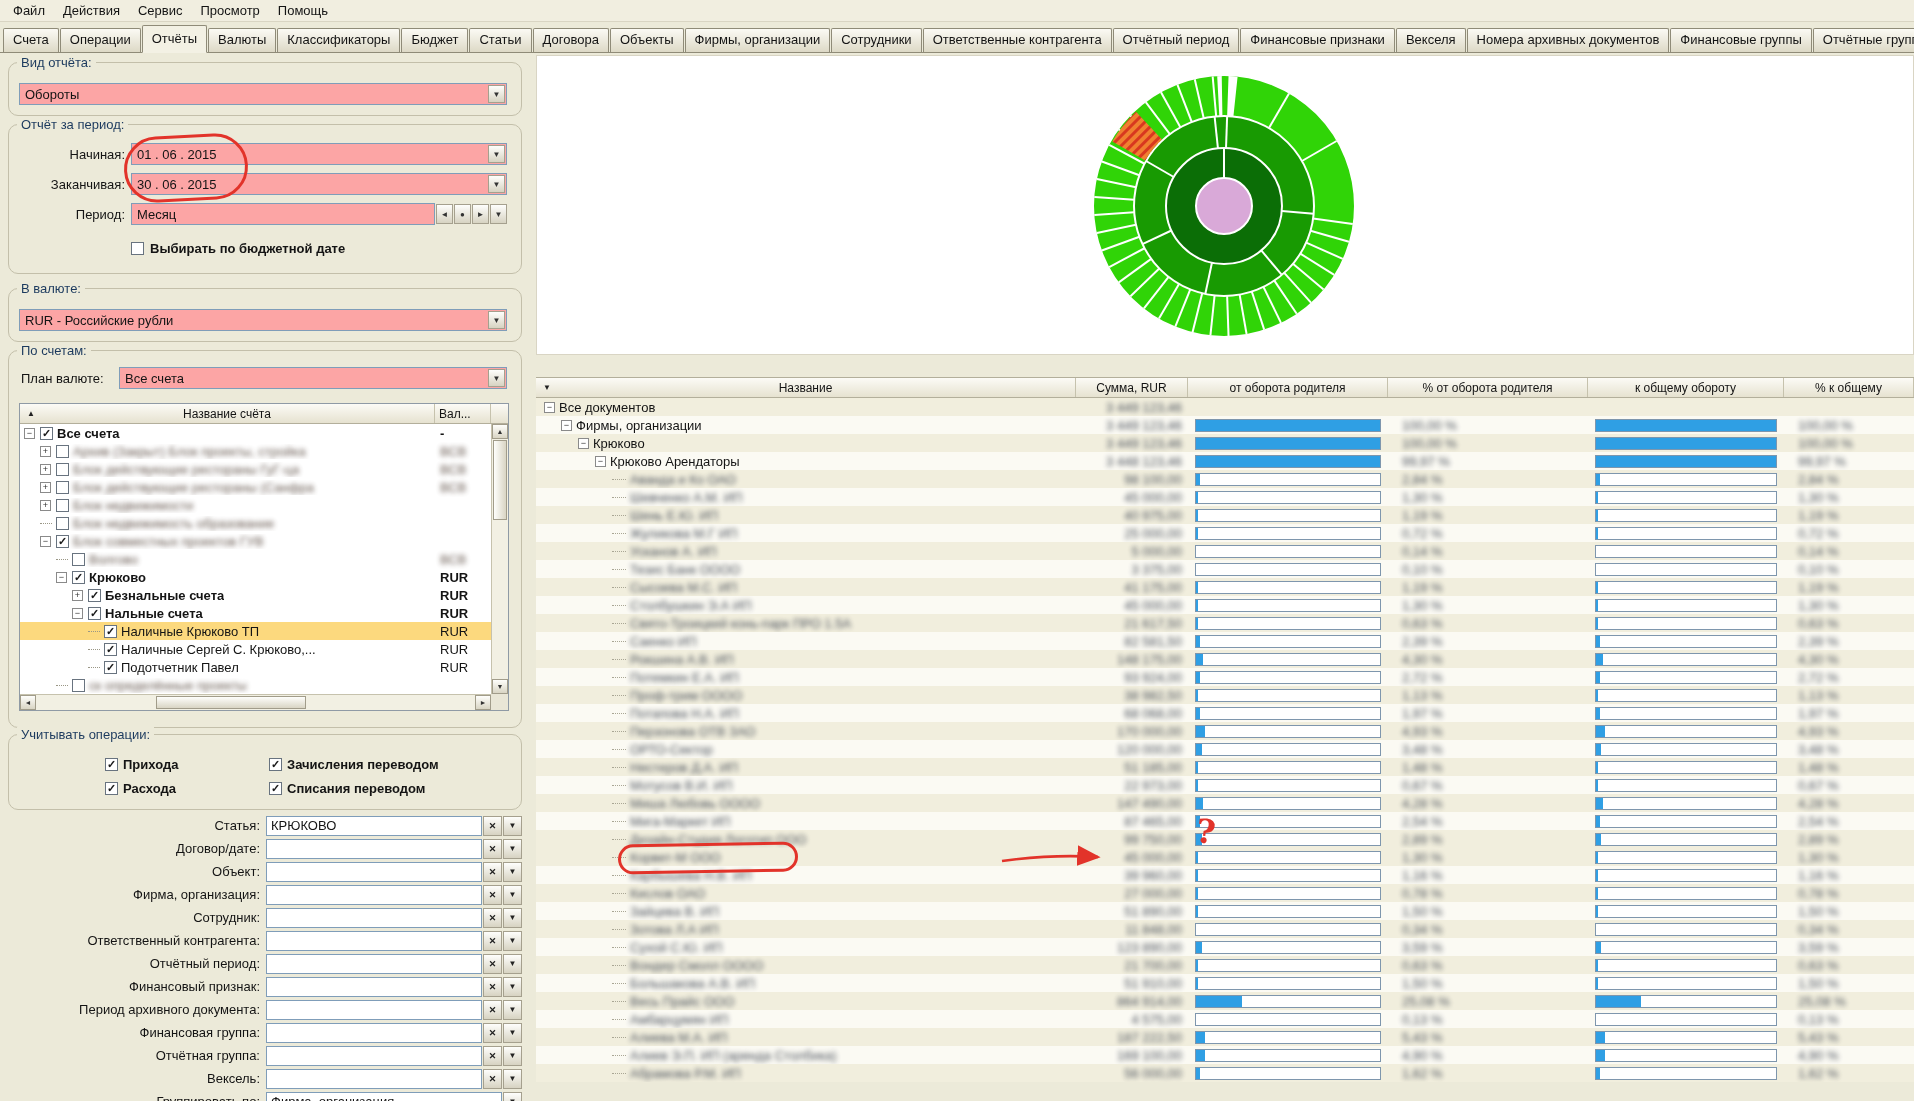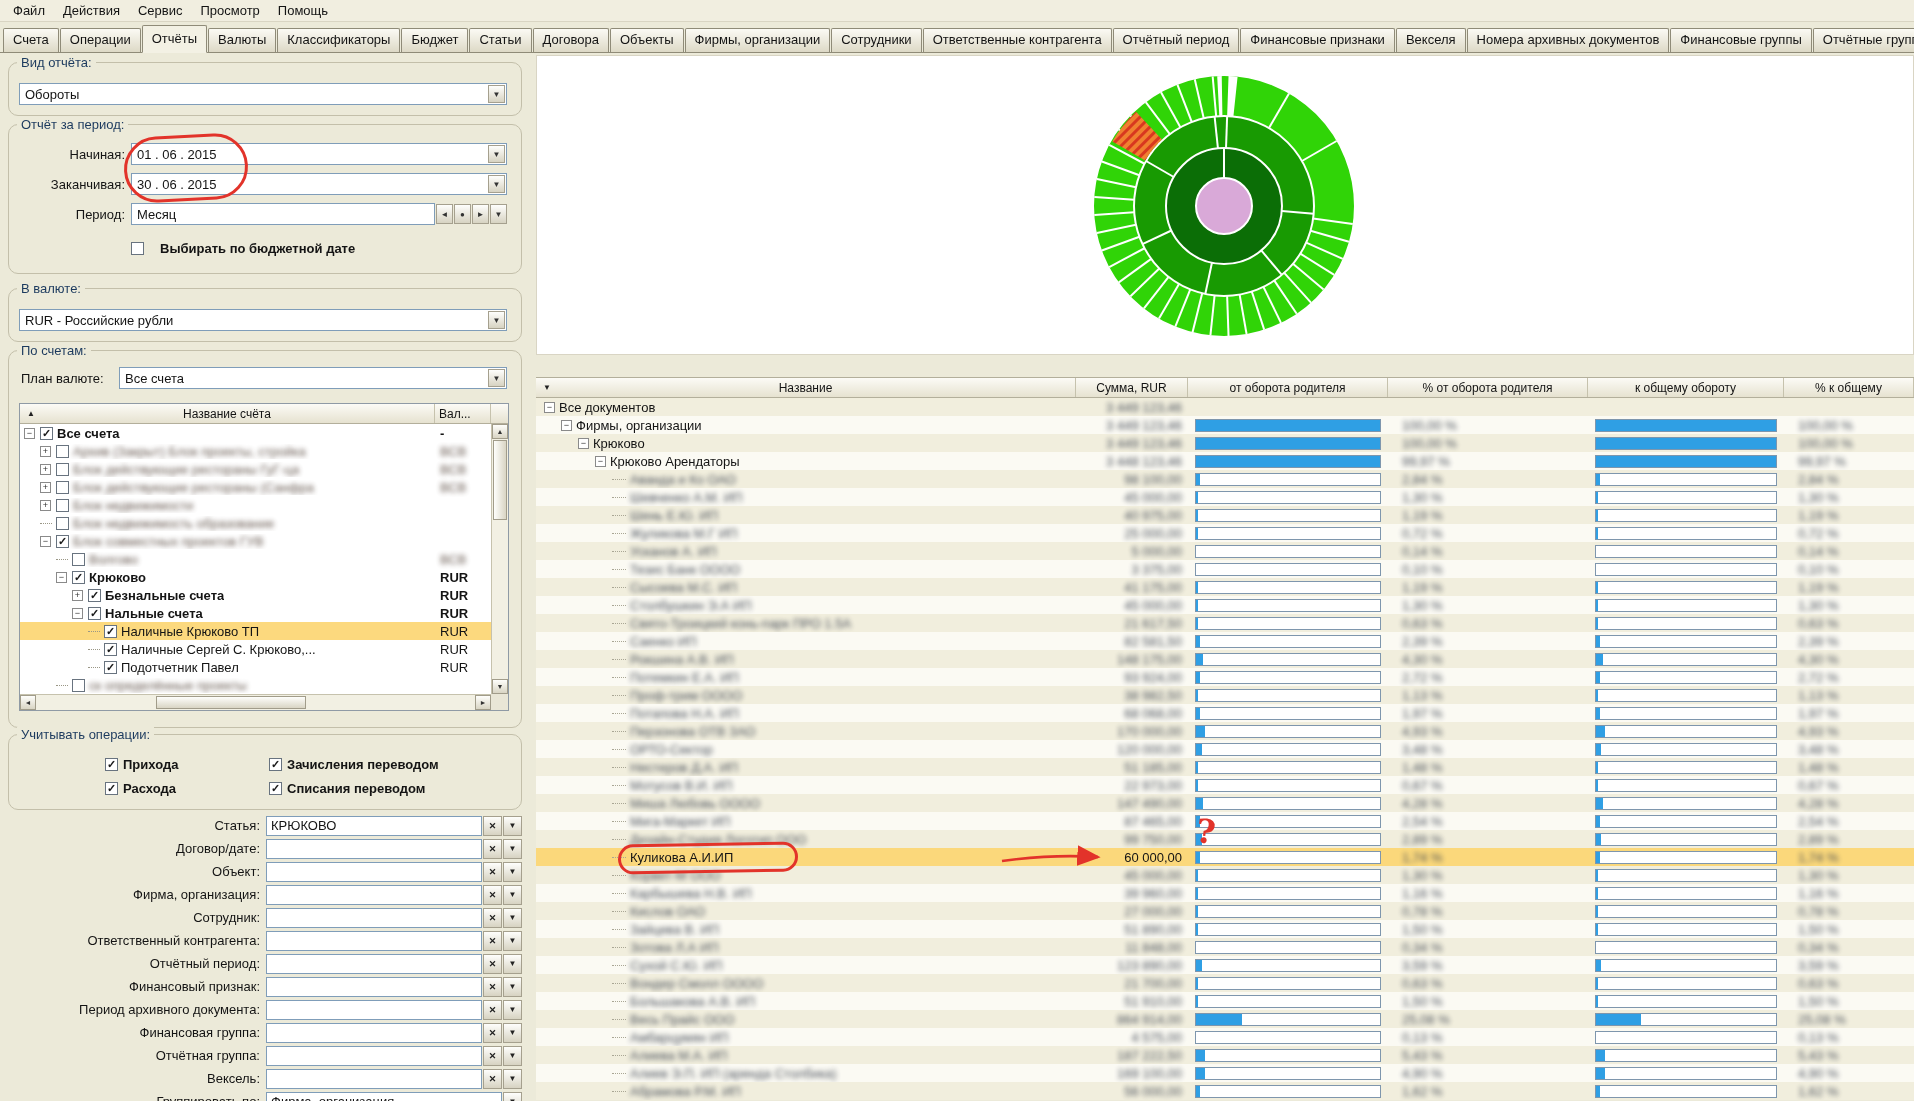--- a/index.html
+++ b/index.html
@@ -12,21 +12,21 @@
   .tab-bar{position:absolute;left:0;top:22px;right:0;height:31px;display:flex;align-items:flex-end;padding-left:3px;border-bottom:1px solid #8f8b78;background:#ecead9}
   .tab{height:24px;line-height:22px;padding:0 9px;border:1px solid #8f8b78;border-bottom:none;background:linear-gradient(#fbfaf4,#ddd9c6);margin-right:1px;border-radius:2px 2px 0 0;white-space:nowrap}
   .tab.active{height:28px;line-height:26px;background:#f3f1e4;margin-bottom:-1px;border-bottom:1px solid #f3f1e4;z-index:2}
 
   
   .left-panel{position:absolute;left:8px;top:53px;width:524px;bottom:0;overflow:hidden}
   .group{position:absolute;left:0;right:10px;border:1px solid #c3bfaa;border-radius:10px}
   .glabel{position:absolute;top:-8px;left:8px;background:#ecead9;padding:0 4px;color:#1c3a5e}
   .prow{position:absolute;left:10px;right:14px;height:22px;display:flex;align-items:center}
   .plabel{width:112px;text-align:right;padding-right:6px;white-space:nowrap;flex:none}
-  .pinput{flex:1;height:22px;background:#ffffff;border:1px solid #7f9db9;display:flex;align-items:center;padding:0 20px 0 5px;position:relative;overflow:hidden;white-space:nowrap}
+  .pinput{flex:1;height:22px;background:#fca5a5;border:1px solid #7f9db9;display:flex;align-items:center;padding:0 20px 0 5px;position:relative;overflow:hidden;white-space:nowrap}
   .ddbtn{position:absolute;right:1px;top:1px;bottom:1px;width:17px;background:linear-gradient(#fefefc,#d7d3c2);border:1px solid #a5a08e;color:#333;font-size:8px;display:flex;align-items:center;justify-content:center}
   .spin{width:17px;height:20px;margin-left:1px;flex:none;background:linear-gradient(#fefefc,#d7d3c2);border:1px solid #a5a08e;color:#333;font-size:8px;display:flex;align-items:center;justify-content:center}
   .cbx{width:13px;height:13px;flex:none;background:#fff;border:1px solid #68737f;display:inline-flex;align-items:center;justify-content:center;font-size:11px;font-weight:bold;color:#1a1a1a;line-height:1}
   .b{font-weight:bold}
   .blur{filter:blur(2.4px);opacity:.9;color:#56463c}
 
   
   .tree{position:absolute;left:10px;right:12px;top:52px;height:308px;border:1px solid #8f9aa5;background:#fff}
   .tree-head{display:flex;height:20px;background:linear-gradient(#fcfbf6,#e6e2d0);border-bottom:1px solid #b3af9b;font-size:12px}
   .th-name{flex:1;display:flex;align-items:center;justify-content:center;border-right:1px solid #c6c2ad;position:relative}
@@ -166,21 +166,21 @@
       <div class="pinput" style="padding-right:5px">
         <span>Месяц</span>
       </div>
       <span class="spin">◄</span>
       <span class="spin">●</span>
       <span class="spin">►</span>
       <span class="spin">▼</span>
     </div>
     <div class="prow" style="top:112px;left:122px">
       <span class="cbx"></span>
-      <span style="margin-left:16px" class="b">Выбирать по бюджетной дате</span>
+      <span style="margin-left:6px" class="b">Выбирать по бюджетной дате</span>
     </div>
   </div>
 
   <div class="group" style="top:235px;height:54px">
     <span class="glabel">В валюте:</span>
     <div class="prow" style="top:20px">
       <div class="pinput">
         <span>RUR - Российские рубли</span>
         <span class="ddbtn">▼</span>
       </div>
@@ -1170,45 +1170,20 @@
           </div>
           <div class="rc c-bar2">
             <div class="track">
               <div class="fill" style="width: 3%;"></div>
             </div>
           </div>
           <div class="rc c-pct2">
             <span class="blur">2,89 %</span>
           </div>
         </div>
-        <div class="rrow hl">
-          <div class="rc c-name" style="padding-left: 76px;">
-            <span class="leafline"></span>
-            <span class="nm">Куликова А.И.ИП</span>
-          </div>
-          <div class="rc c-sum">
-            <span>60 000,00</span>
-          </div>
-          <div class="rc c-bar">
-            <div class="track">
-              <div class="fill" style="width: 2%;"></div>
-            </div>
-          </div>
-          <div class="rc c-pct">
-            <span class="blur">1,74 %</span>
-          </div>
-          <div class="rc c-bar2">
-            <div class="track">
-              <div class="fill" style="width: 2%;"></div>
-            </div>
-          </div>
-          <div class="rc c-pct2">
-            <span class="blur">1,74 %</span>
-          </div>
-        </div>
         <div class="rrow even">
           <div class="rc c-name" style="padding-left: 76px;">
             <span class="leafline"></span>
             <span class="nm blur">Корвет-М ООО</span>
           </div>
           <div class="rc c-sum">
             <span class="blur">45 000,00</span>
           </div>
           <div class="rc c-bar">
             <div class="track">

